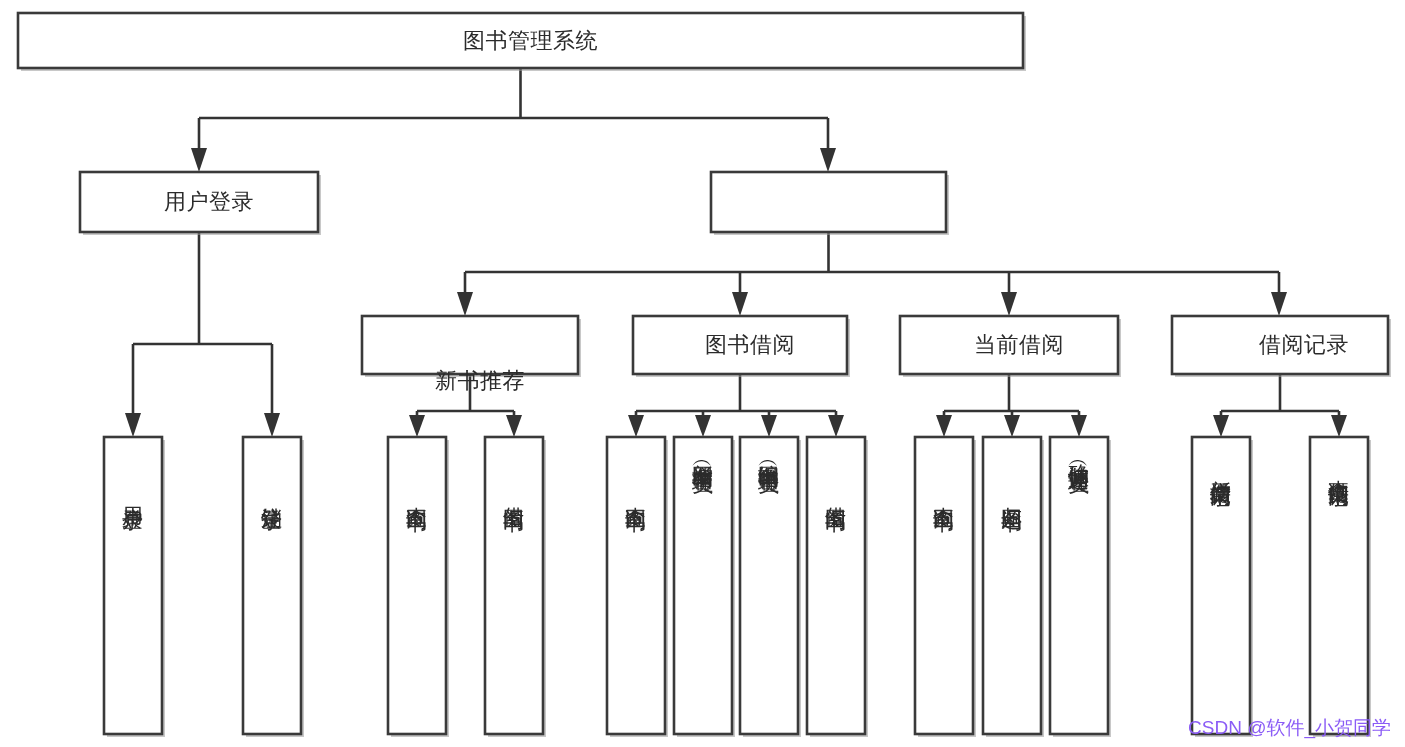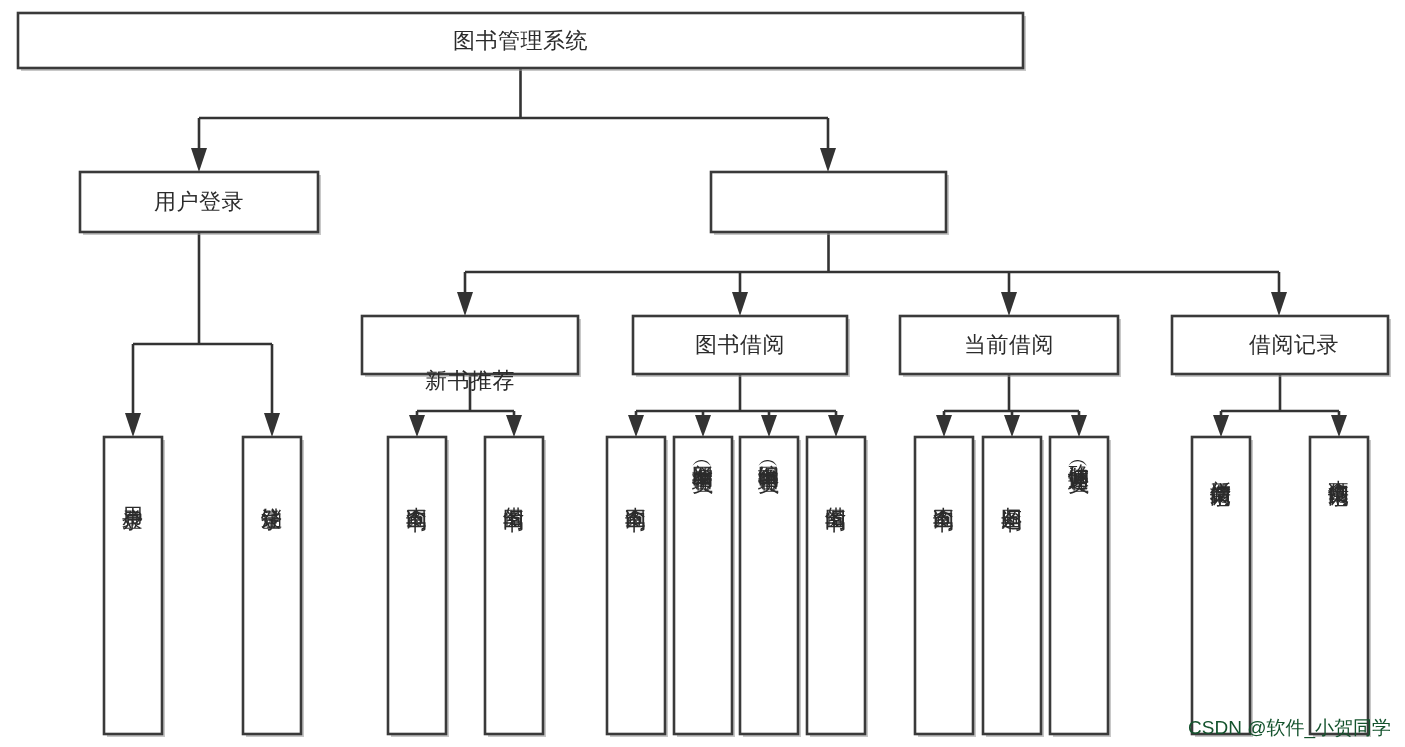--- a/index.html
+++ b/index.html
@@ -61,35 +61,36 @@
     color: #2b2b2b;
     letter-spacing: 1.5px;
     white-space: nowrap;
   }
   .hlabel-wrap {
     position: absolute;
     display: flex;
     align-items: center;
     justify-content: center;
     pointer-events: none;
+    padding-left: 10px;
   }
   .hlabel-text {
     font-family: "Liberation Sans", "DejaVu Sans", sans-serif;
     font-size: 22px;
     color: #2b2b2b;
     white-space: nowrap;
     letter-spacing: 0.5px;
   }
   #watermark {
     position: absolute;
     right: 14px;
     bottom: 6px;
     font-family: "Liberation Sans", "DejaVu Sans", sans-serif;
     font-size: 19px;
-    color: #14532d;
+    color: #8b5cf6;
     white-space: nowrap;
     user-select: none;
   }
 </style>
 </head>
 <body>
 
 <div id="diagram-root">
 
   <svg class="flow" viewBox="0 0 1405 747" xmlns="http://www.w3.org/2000/svg">

